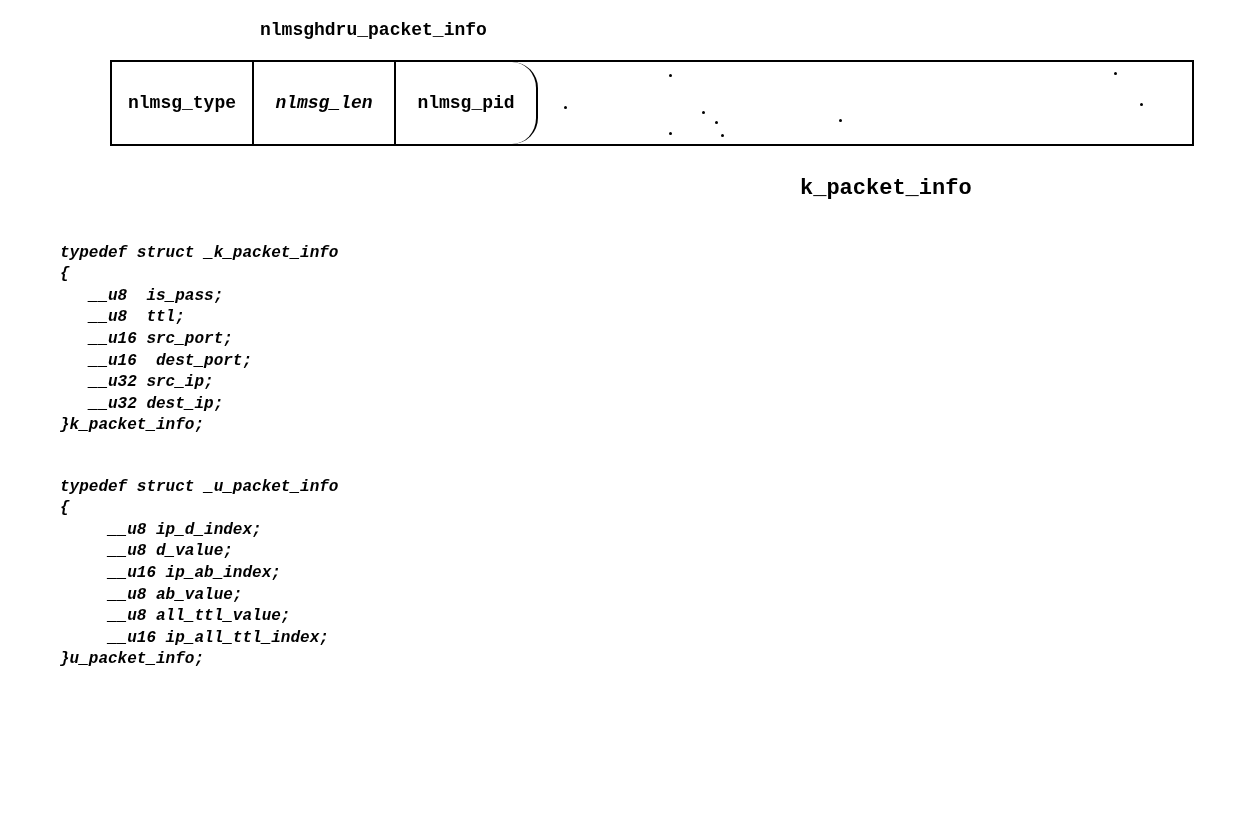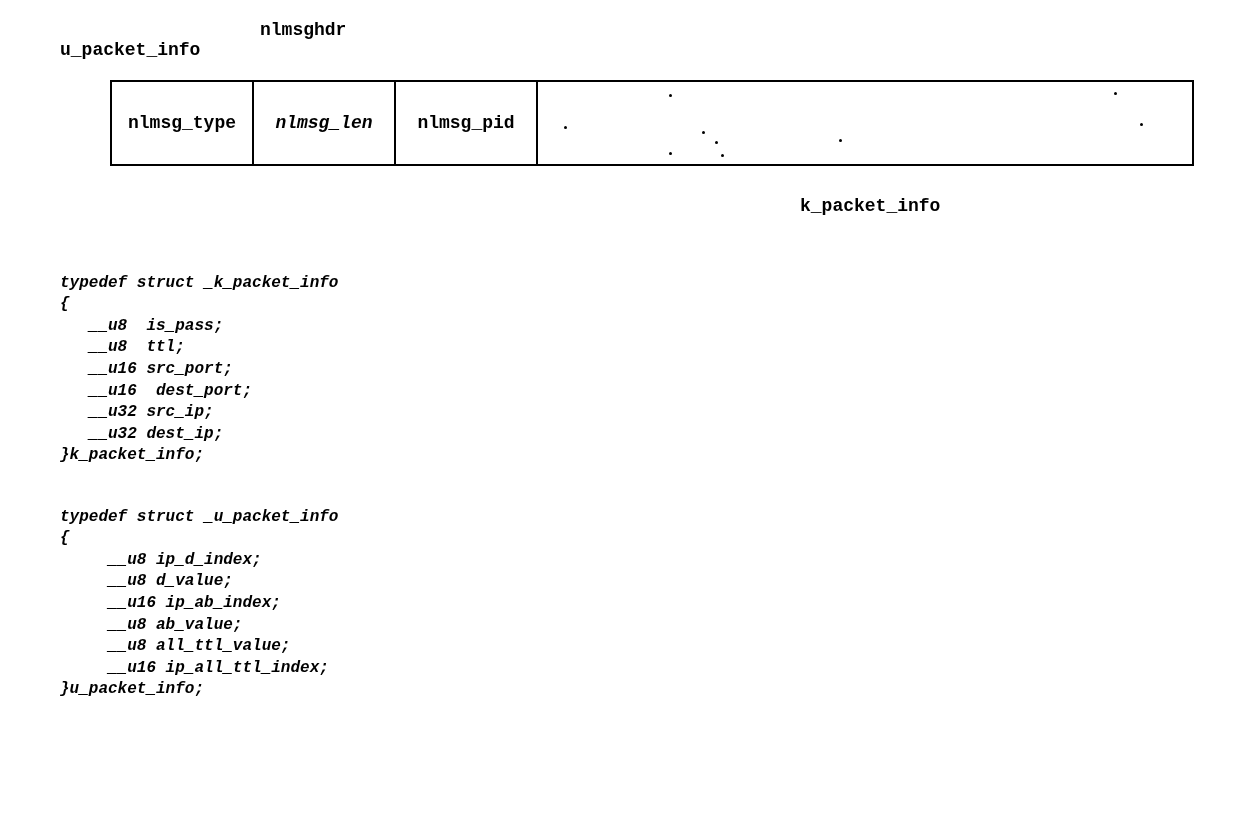--- a/index.html
+++ b/index.html
@@ -7,21 +7,20 @@
       font-weight: bold;
       background: white;
       color: black;
       margin: 0;
       padding: 20px 60px;
     }
     .header-labels {
       display: flex;
       margin-bottom: 20px;
       font-size: 18px;
-      flex-direction: column;
     }
     .label-nlmsghdr {
       margin-left: 200px;
     }
     .label-upacket {
     }
     .diagram-table {
       display: flex;
       border: 2px solid black;
       margin-left: 50px;
@@ -32,38 +31,38 @@
     .diagram-cell {
       border-right: 2px solid black;
       display: flex;
       align-items: center;
       justify-content: center;
       padding: 0 10px;
       font-size: 18px;
     }
     .cell1 { width: 120px; }
     .cell2 { width: 120px; font-style: italic; }
-    .cell3 { width: 120px; }
+    .cell3 { width: 120px; border-radius: 26px; }
     .cell4 { flex: 1; border-right: none; position: relative; }
     .dots {
       position: absolute;
       width: 100%;
       height: 100%;
     }
     .dot {
       position: absolute;
       width: 3px;
       height: 3px;
       background: black;
       border-radius: 50%;
     }
     .label-kpacket {
-      font-size: 18px;
+      font-size: 22px;
       margin-left: 740px;
-      margin-bottom: 35px;
+      margin-bottom: 20px;
     }
     .code-block {
       margin-left: 0px;
       font-size: 16px;
       line-height: 1.35;
       white-space: pre;
       font-style: italic;
     }
   </style>
 </head>

